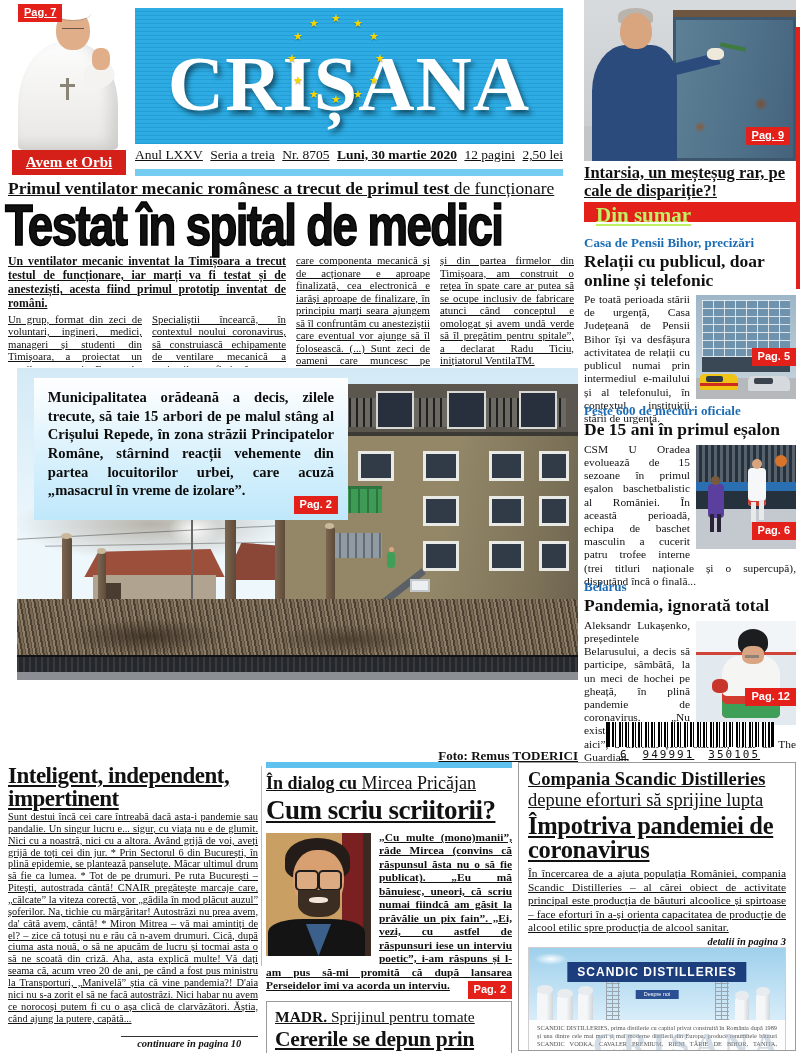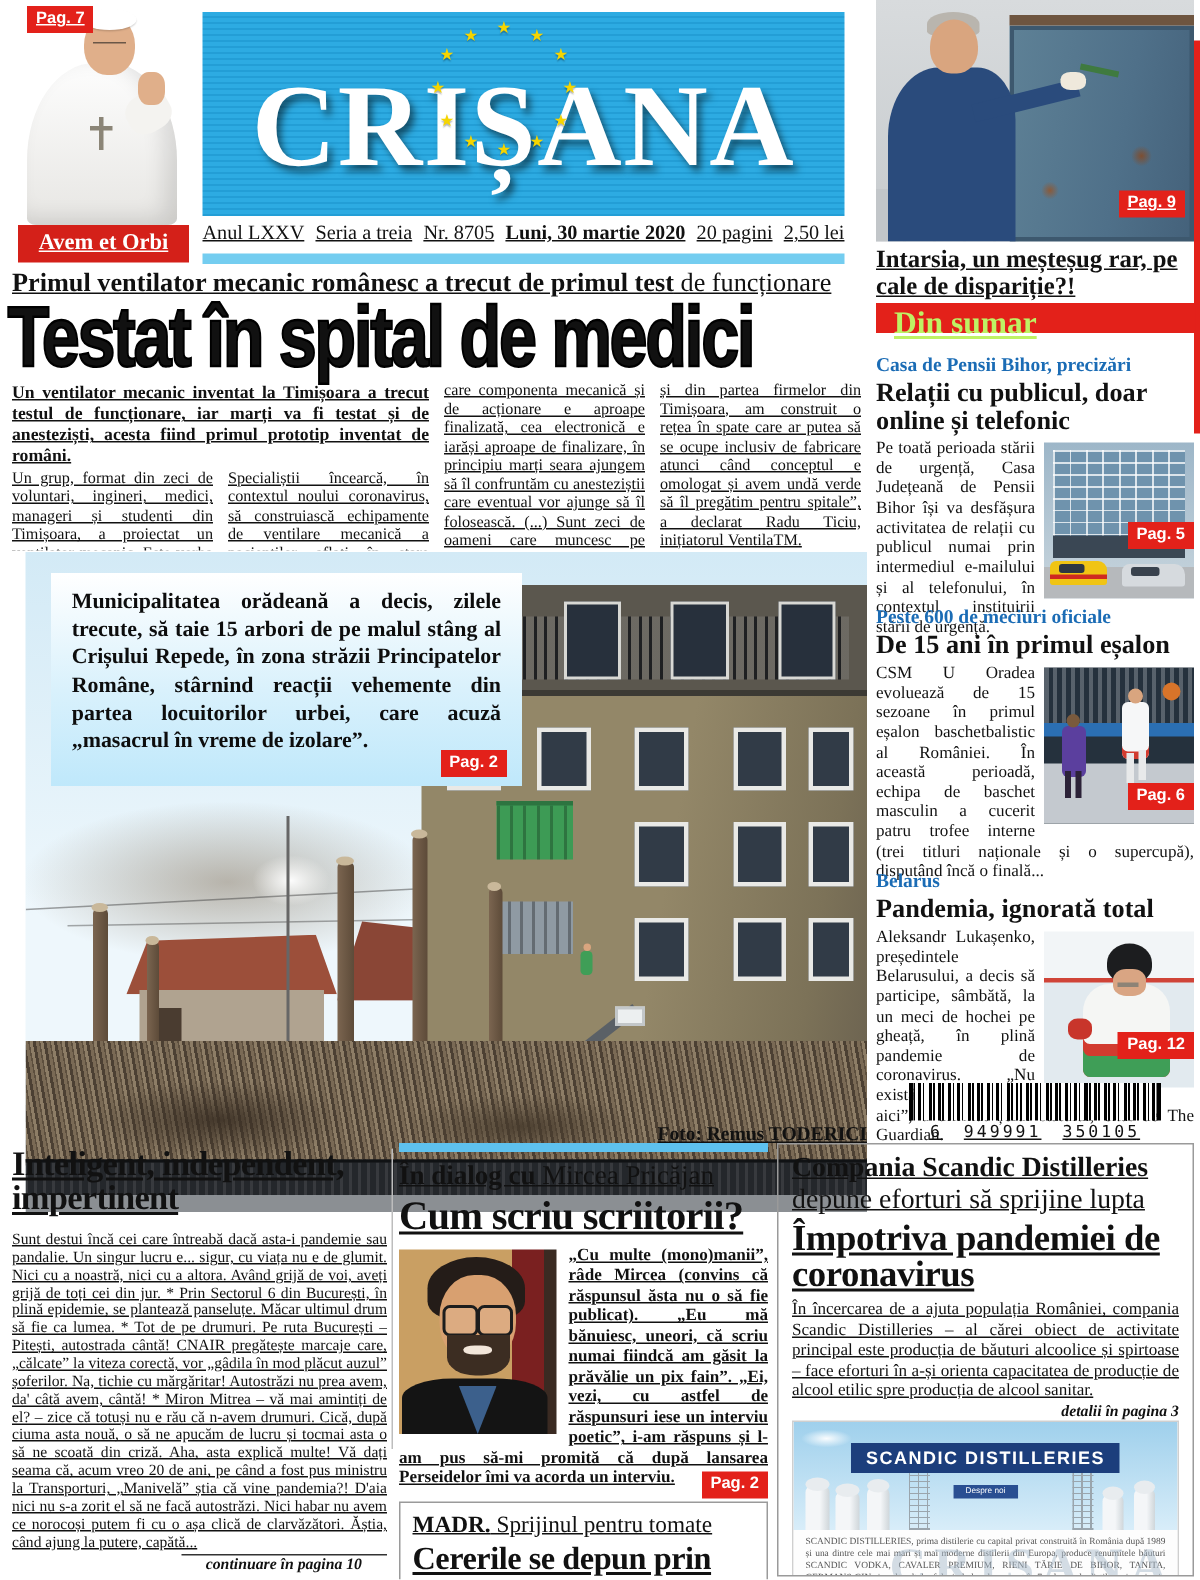--- a/index.html
+++ b/index.html
@@ -65,21 +65,21 @@
                         letter-spacing:-2px; -webkit-text-stroke:1.6px #000; transform:scaleX(.80); transform-origin:left top; }
   .main-cols { left:8px; top:254px; width:566px; height:113px; display:flex; gap:10px;
                font-size:10.8px; line-height:1.16; text-align:justify; overflow:hidden; }
   .half { width:278px; }
   .lead { font-weight:bold; font-size:11.8px; line-height:1.2; margin-bottom:2px; }
   .subcols { display:flex; gap:10px; }
   .subcols .c { width:134px; }
   .colN { width:134px; }
 
   
-  .photo { left:17px; top:368px; width:561px; height:440px; overflow:hidden; background:linear-gradient(180deg,#d3eaf6,#eef7fc 55%); }
+  .photo { left:17px; top:368px; width:561px; height:312px; overflow:hidden; background:linear-gradient(180deg,#d3eaf6,#eef7fc 55%); }
   .ph-treeband { left:0; top:38%; width:48%; height:24%; background:radial-gradient(ellipse at 50% 50%, rgba(140,125,105,.55), transparent 72%); }
   .ph-blossom { left:27%; top:46%; width:52px; height:34px; background:radial-gradient(rgba(255,255,255,.95), rgba(255,255,255,0) 70%); }
   .ph-house { left:12%; top:58%; width:25%; height:20%; }
   .ph-house-roof { left:0; top:0; width:100%; height:45%; background:#9c4f3a; clip-path:polygon(0 100%,10% 10%,90% 0,100% 100%); }
   .ph-house-wall { left:6%; top:42%; width:88%; height:58%; background:#b0a390; }
   .ph-house-door { left:14%; top:55%; width:12%; height:45%; background:#4a3c30; }
   .ph-roof2 { left:37%; top:56%; width:20%; height:12%; background:#8a4636; clip-path:polygon(0 100%,15% 0,100% 20%,100% 100%); }
   .ph-bldg { left:47%; top:5%; width:53%; height:80%; background:linear-gradient(100deg,#938768 0 55%,#7c7258 85%,#6b6250); }
   .ph-attic { left:0; top:0; width:100%; height:21%; background:#5b574e;
               border-bottom:4px solid #3c3a34; }
@@ -160,21 +160,21 @@
   .luka-face { left:46%; top:24%; width:22px; height:18px; background:#d9a583; border-radius:40%; }
   .luka-stache { left:49%; top:33%; width:14px; height:3px; background:#8d8376; }
   .luka-glove { left:16%; top:56%; width:16px; height:14px; background:#c8352b; border-radius:40%; }
   .barcode-wrap { left:584px; top:722px; width:212px; text-align:center; }
   .barcode-bars { width:168px; height:25px; margin:0 auto; border-left:3px solid #000; border-right:3px solid #000;
     background:repeating-linear-gradient(90deg,#000 0 1px,#fff 1px 3px,#000 3px 5px,#fff 5px 6px,#000 6px 7px,#fff 7px 10px,#000 10px 12px,#fff 12px 13px); }
   .barcode-digits { display:flex; justify-content:center; gap:14px; font:11px "DejaVu Sans Mono", monospace; letter-spacing:2px; margin-top:1px; }
 
   
   .edit-col { left:8px; top:764px; width:250px; height:289px; overflow:hidden; }
-  .edit-head { font:bold 23px/1.0 "Liberation Serif", serif; letter-spacing:-.5px; margin-bottom:11px; }
+  .edit-head { font:bold 23px/1.0 "Liberation Serif", serif; letter-spacing:-.5px; margin-bottom:1px; }
   .edit-body { font-size:10.4px; line-height:1.14; text-align:justify; }
   .edit-cont { position:absolute; right:0; bottom:2px; width:55%; background:#fff; border-top:1px solid #333;
                text-align:center; font:bold italic 10.5px/14px "Liberation Serif", serif; }
   .vdiv { left:261px; top:766px; width:1px; height:200px; background:#bdbdbd; }
 
   .int-col { left:266px; top:762px; width:246px; }
   .int-cyan { width:100%; height:6px; background:#5ec1ee; margin-bottom:5px; }
   .int-kicker { font-size:18px; }
   .int-kicker .b { font-weight:bold; }
   .int-head { font:bold 27px/1.0 "Liberation Serif", serif; letter-spacing:-.5px; margin:3px 0 7px; }
@@ -250,21 +250,21 @@
     <span class="star" style="left:152px;top:44px">★</span>
     <span class="star" style="left:158px;top:22px">★</span>
     <span class="star" style="left:174px;top:9px">★</span>
   </div>
 
   <div class="abs info-row">
     <span>Anul LXXV</span>
     <span>Seria a treia</span>
     <span>Nr. 8705</span>
     <span class="b">Luni, 30 martie 2020</span>
-    <span>20 pagini</span>
+    <span>12 pagini</span>
     <span>2,50 lei</span>
   </div>
   <div class="abs cyan-bar"></div>
   <div class="abs red-edge"></div>
 
   <div class="abs craft">
     <div class="shape craft-floor"></div>
     <div class="shape craft-door"></div>
     <div class="shape craft-rust1"></div>
     <div class="shape craft-rust2"></div>

